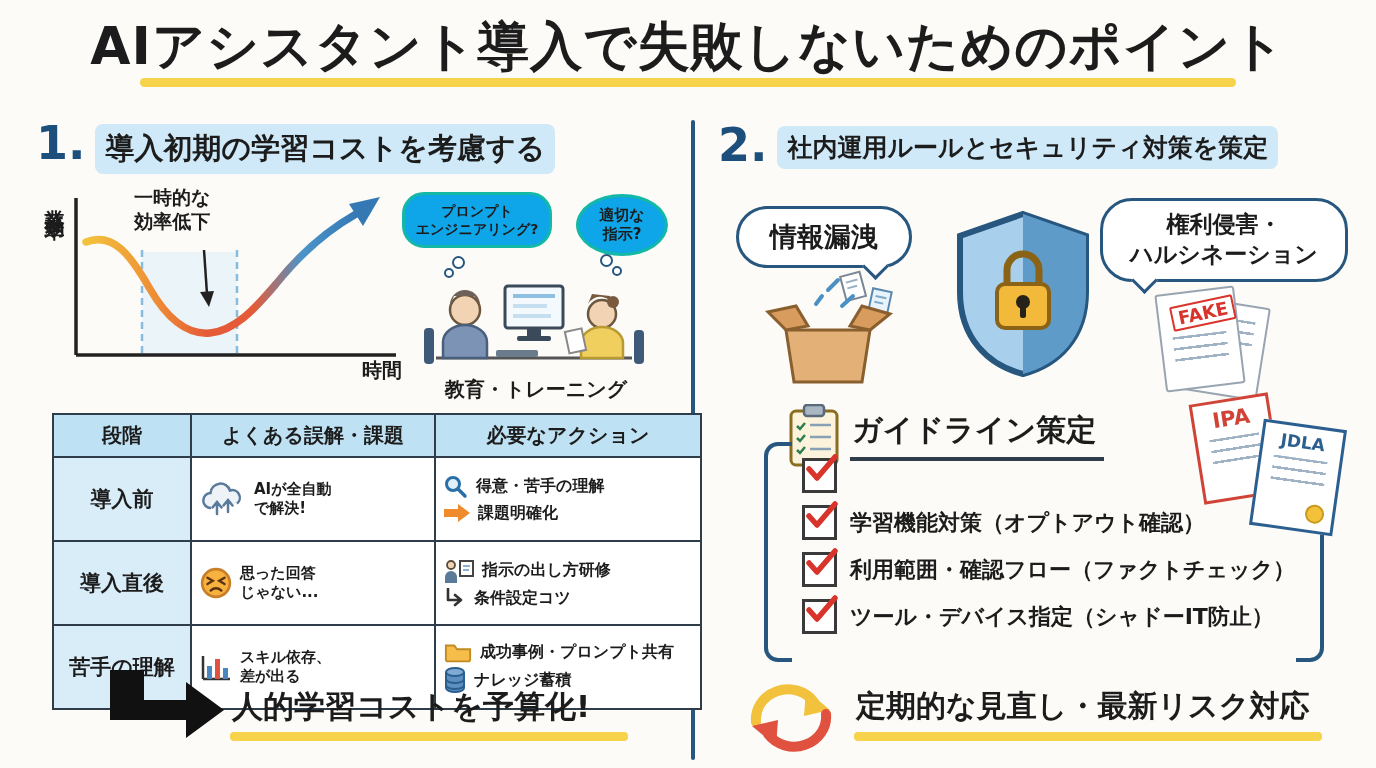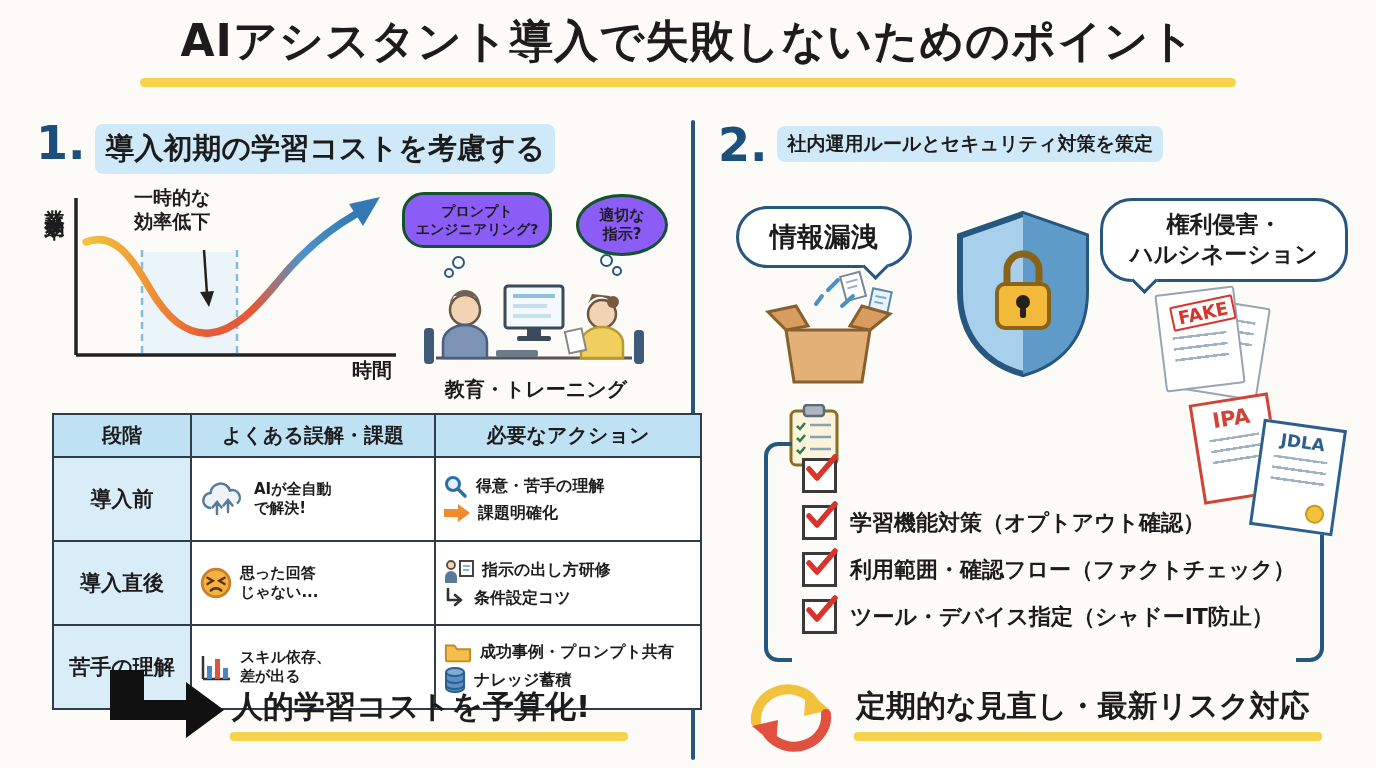--- a/index.html
+++ b/index.html
@@ -5,48 +5,48 @@
   html,body { margin:0; padding:0; }
   .stage {
     position:relative; width:1376px; height:768px;
     background:#fcfbf7; overflow:hidden;
     font-family:"DejaVu Sans", sans-serif; color:#1c1c1c;
   }
   .ml { white-space:pre-line; }
 
   
   .title { position:absolute; top:12px; left:0; width:100%; text-align:center;
-           font-size:44px; font-weight:bold; letter-spacing:1px; z-index:2; }
+           font-size:52px; font-weight:bold; letter-spacing:1px; z-index:2; }
   .title-underline { position:absolute; top:78px; left:140px; width:1096px; height:9px;
            background:#f6d34a; border-radius:5px; }
 
   .divider { position:absolute; left:691px; top:120px; width:4px; height:640px;
            background:#27567f; border-radius:2px; }
 
   
   .sec-head { position:absolute; display:flex; align-items:flex-start; gap:10px; }
   .sec-num { font-size:46px; font-weight:bold; color:#1d4f7c; line-height:1; }
   .sec-title { font-weight:bold; background:#cfe9f8; padding:5px 10px; border-radius:8px; margin-top:4px; }
   #sec1-head { left:36px; top:120px; }
   #sec1-head .sec-title { font-size:29px; }
   #sec2-head { left:718px; top:122px; }
-  #sec2-head .sec-title { font-size:19px; }
+  #sec2-head .sec-title { font-size:25px; }
 
   
   #chart { position:absolute; left:42px; top:186px; width:362px; height:212px; }
   .chart-ylabel { position:absolute; left:0; top:8px; writing-mode:vertical-rl;
                   font-weight:bold; font-size:20px; letter-spacing:3px; }
   .chart-svg { position:absolute; left:26px; top:6px; }
   .chart-annotation { position:absolute; left:92px; top:0; z-index:2; font-weight:bold;
                   font-size:19px; text-align:center; line-height:1.25; }
-  .chart-xlabel { position:absolute; right:12px; bottom:14px; font-weight:bold; font-size:20px; }
+  .chart-xlabel { position:absolute; right:2px; bottom:14px; font-weight:bold; font-size:20px; }
 
   
   #training { position:absolute; left:400px; top:188px; width:272px; height:214px; }
-  .bubble { background:#8b5cf6; border:3px solid #14532d; font-weight:bold; text-align:center; }
+  .bubble { background:#0ea5e9; border:3px solid #14b8a6; font-weight:bold; text-align:center; }
   .bubble1 { position:absolute; left:2px; top:4px; width:140px; border-radius:22px;
              font-size:14px; padding:7px 2px; line-height:1.3; }
   .bubble2 { position:absolute; left:176px; top:6px; width:86px; height:56px; border-radius:50%;
              font-size:15px; display:flex; align-items:center; justify-content:center; line-height:1.3; }
   .dot { position:absolute; border:2.5px solid #27567f; background:#fff; border-radius:50%; }
   .people-svg { position:absolute; left:8px; top:84px; }
   .training-caption { position:absolute; left:0; top:188px; width:100%; text-align:center;
              font-size:20px; font-weight:bold; }
 
   
@@ -377,20 +377,21 @@
       <div class="paper-lines"></div>
     </div>
   </div>
 
   <svg id="clipboard-icon" width="52" height="64" viewBox="0 0 52 64">
     <rect x="3" y="7" width="46" height="54" rx="5" fill="#fbf3dc" stroke="#8a6d1f" stroke-width="3"></rect>
     <rect x="16" y="1" width="20" height="11" rx="3" fill="#aab6c2" stroke="#5a6a7a" stroke-width="2.5"></rect>
     <path d="M9,22 l3,3 5,-6 M9,34 l3,3 5,-6 M9,46 l3,3 5,-6" fill="none" stroke="#2e7d4f" stroke-width="2.5"></path>
     <path d="M22,21 H43 M22,33 H43 M22,45 H43" stroke="#8aa0b4" stroke-width="2.5"></path>
   </svg>
+  <div id="guideline-heading">ガイドライン策定</div>
   <div class="bracket" id="bracket-left"></div>
   <div class="bracket" id="bracket-right"></div>
 
   <div class="check-item" style="top:458px;">
     <span class="checkbox">
         <svg width="34" height="34" viewBox="0 0 34 30">
           <path d="M5,15 L13,24 L31,3" stroke="#d9342b" stroke-width="5.5" fill="none" stroke-linecap="round" stroke-linejoin="round"></path>
         </svg>
       </span>
   </div>

